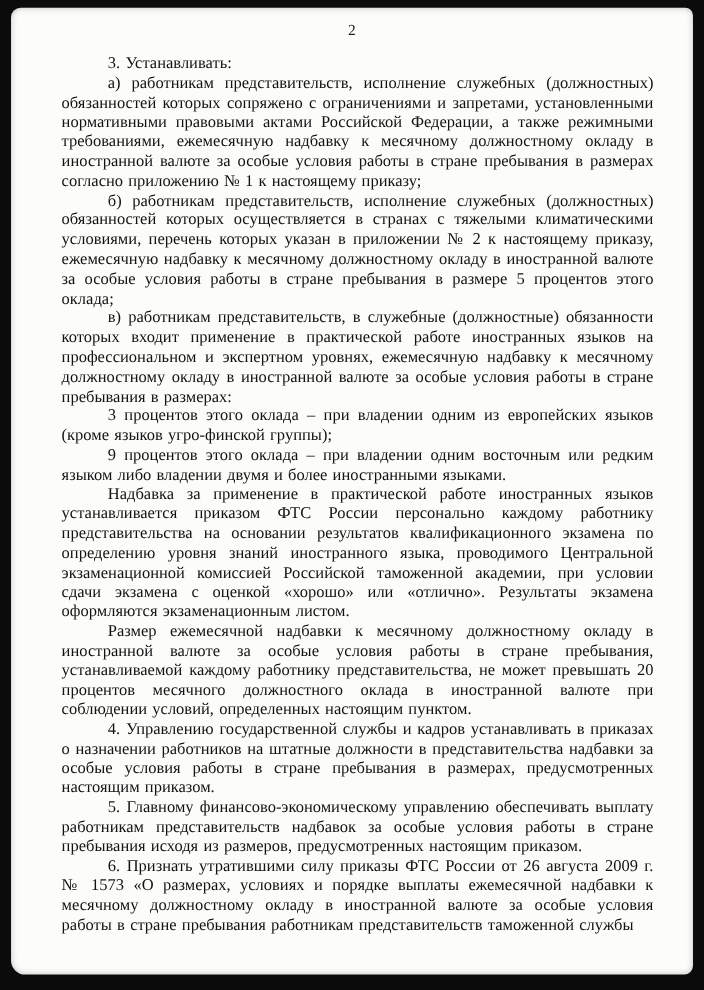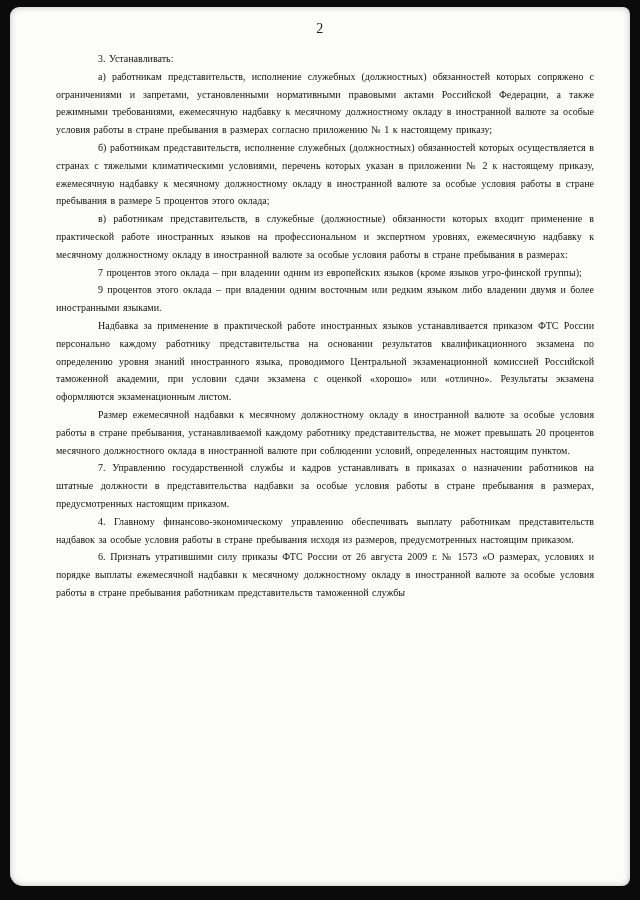--- a/index.html
+++ b/index.html
@@ -28,42 +28,42 @@
   .page-number {
     text-align: center;
     padding-top: 14px;
     font-size: 14px;
     letter-spacing: 0.5px;
     color: #1a1a1a;
   }
   .content {
     margin: 13px 36px 0 46px;
     text-align: justify;
-    font-size: 10px;
+    font-size: 15px;
     line-height: 17.8px;
     color: #121212;
   }
   .para {
     margin: 0;
     text-indent: 42px;
     word-spacing: 1px;
   }
 </style>
 </head>
 <body>
 
 <div class="page">
   <div class="page-number">2</div>
 
   <div class="content">
     <p class="para">3. Устанавливать:</p>
     <p class="para">а) работникам представительств, исполнение служебных (должностных) обязанностей которых сопряжено с ограничениями и запретами, установленными нормативными правовыми актами Российской Федерации, а также режимными требованиями, ежемесячную надбавку к месячному должностному окладу в иностранной валюте за особые условия работы в стране пребывания в размерах согласно приложению № 1 к настоящему приказу;</p>
     <p class="para">б) работникам представительств, исполнение служебных (должностных) обязанностей которых осуществляется в странах с тяжелыми климатическими условиями, перечень которых указан в приложении № 2 к настоящему приказу, ежемесячную надбавку к месячному должностному окладу в иностранной валюте за особые условия работы в стране пребывания в размере 5 процентов этого оклада;</p>
     <p class="para">в) работникам представительств, в служебные (должностные) обязанности которых входит применение в практической работе иностранных языков на профессиональном и экспертном уровнях, ежемесячную надбавку к месячному должностному окладу в иностранной валюте за особые условия работы в стране пребывания в размерах:</p>
-    <p class="para">7 процентов этого оклада – при владении одним из европейских языков (кроме языков угро-финской группы);</p>
+    <p class="para">3 процентов этого оклада – при владении одним из европейских языков (кроме языков угро-финской группы);</p>
     <p class="para">9 процентов этого оклада – при владении одним восточным или редким языком либо владении двумя и более иностранными языками.</p>
     <p class="para">Надбавка за применение в практической работе иностранных языков устанавливается приказом ФТС России персонально каждому работнику представительства на основании результатов квалификационного экзамена по определению уровня знаний иностранного языка, проводимого Центральной экзаменационной комиссией Российской таможенной академии, при условии сдачи экзамена с оценкой «хорошо» или «отлично». Результаты экзамена оформляются экзаменационным листом.</p>
     <p class="para">Размер ежемесячной надбавки к месячному должностному окладу в иностранной валюте за особые условия работы в стране пребывания, устанавливаемой каждому работнику представительства, не может превышать 20 процентов месячного должностного оклада в иностранной валюте при соблюдении условий, определенных настоящим пунктом.</p>
-    <p class="para">7. Управлению государственной службы и кадров устанавливать в приказах о назначении работников на штатные должности в представительства надбавки за особые условия работы в стране пребывания в размерах, предусмотренных настоящим приказом.</p>
-    <p class="para">4. Главному финансово-экономическому управлению обеспечивать выплату работникам представительств надбавок за особые условия работы в стране пребывания исходя из размеров, предусмотренных настоящим приказом.</p>
+    <p class="para">4. Управлению государственной службы и кадров устанавливать в приказах о назначении работников на штатные должности в представительства надбавки за особые условия работы в стране пребывания в размерах, предусмотренных настоящим приказом.</p>
+    <p class="para">5. Главному финансово-экономическому управлению обеспечивать выплату работникам представительств надбавок за особые условия работы в стране пребывания исходя из размеров, предусмотренных настоящим приказом.</p>
     <p class="para">6. Признать утратившими силу приказы ФТС России от 26 августа 2009 г. № 1573 «О размерах, условиях и порядке выплаты ежемесячной надбавки к месячному должностному окладу в иностранной валюте за особые условия работы в стране пребывания работникам представительств таможенной службы</p>
   </div>
 </div>
 
 </body></html>

